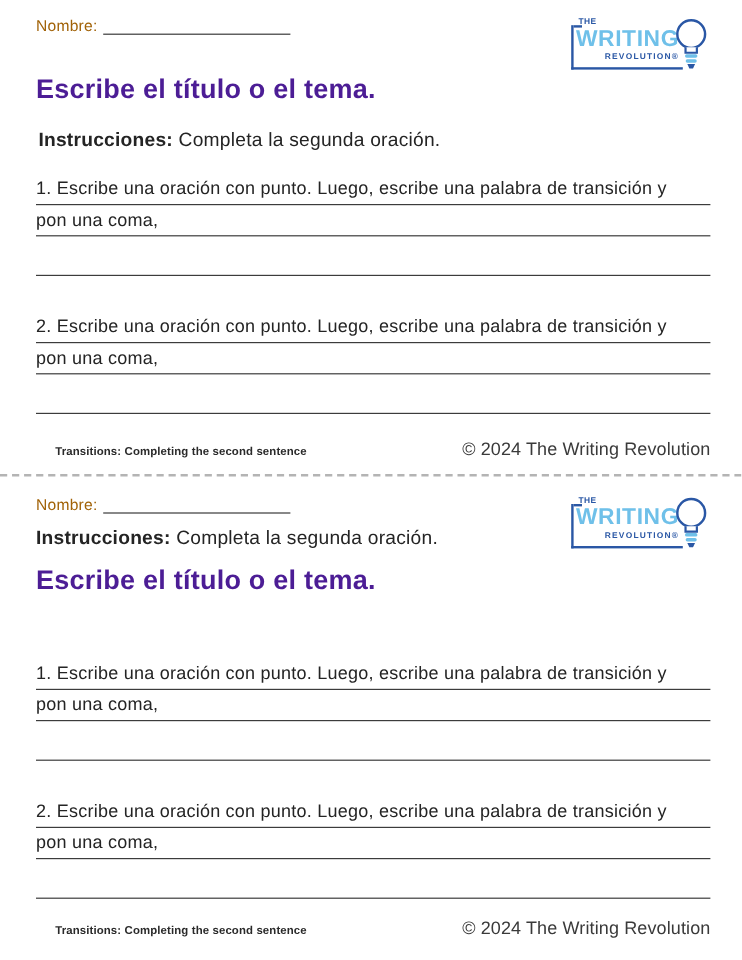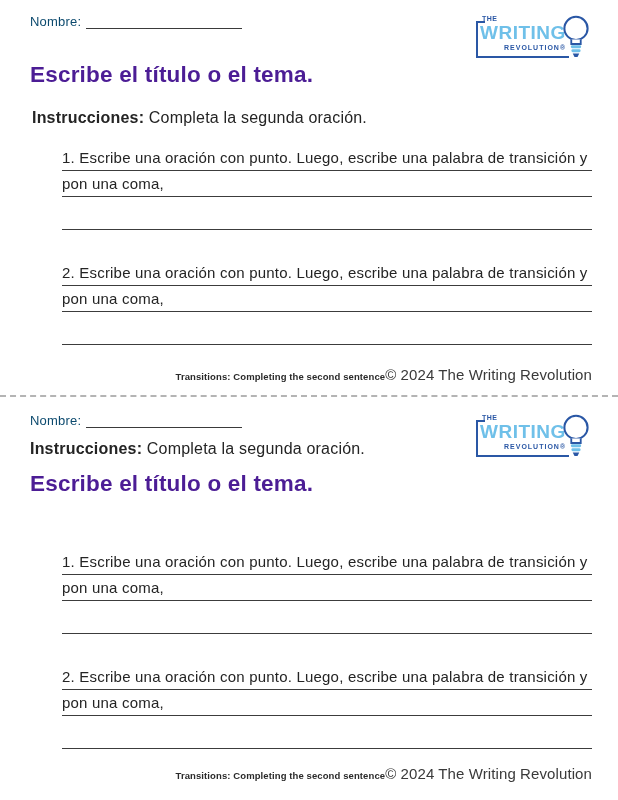--- a/index.html
+++ b/index.html
@@ -17,21 +17,21 @@
   .section-top {
     height: 397px;
     padding: 14px 26px 0 30px;
     border-bottom: 2px dashed #b4b4b4;
   }
   .section-bottom {
     height: 401px;
     padding: 16px 26px 0 30px;
   }
   .name-row { display: flex; align-items: flex-end; width: 212px; }
-  .name-label { font-size: 13px; color: #0c4a6e; letter-spacing: 0.2px; }
+  .name-label { font-size: 13px; color: #a16207; letter-spacing: 0.2px; }
   .name-line { flex: 1; margin-left: 5px; border-bottom: 1.4px solid #3a3a3a; height: 15px; }
   .heading {
     font-size: 22.5px;
     font-weight: bold;
     color: #4c1d95;
     letter-spacing: 0.2px;
   }
   .section-top .heading { margin-top: 33px; }
   .section-bottom .heading { margin-top: 13px; }
   .instructions { font-size: 16px; color: #242424; letter-spacing: 0.2px; }
@@ -45,29 +45,28 @@
   .section-bottom .item-2 { margin-top: 30px; }
   .wline {
     font-size: 15px;
     line-height: 26px;
     height: 26px;
     letter-spacing: 0.2px;
     color: #242424;
     border-bottom: 1.4px solid #3c3c3c;
     white-space: nowrap;
     overflow: hidden;
-    margin-left: 32px;
   }
   .wline.blank { margin-top: 7px; }
   .footer {
     position: absolute;
-    left: 30px;
+    left: 46px;
     right: 26px;
     display: flex;
-    justify-content: flex-end;
+    justify-content: space-between;
     align-items: baseline;
   }
   .section-top .footer { bottom: 12px; }
   .section-bottom .footer { bottom: 16px; }
   .footer-left { font-size: 9.5px; font-weight: bold; color: #2a2a2a; letter-spacing: 0.1px; }
   .footer-right { font-size: 15px; color: #3a3a3a; letter-spacing: 0.1px; }
   
   .logo { position: absolute; top: 14px; right: 28px; width: 114px; height: 46px; }
   .section-bottom .logo { top: 16px; }
   .logo-frame {

